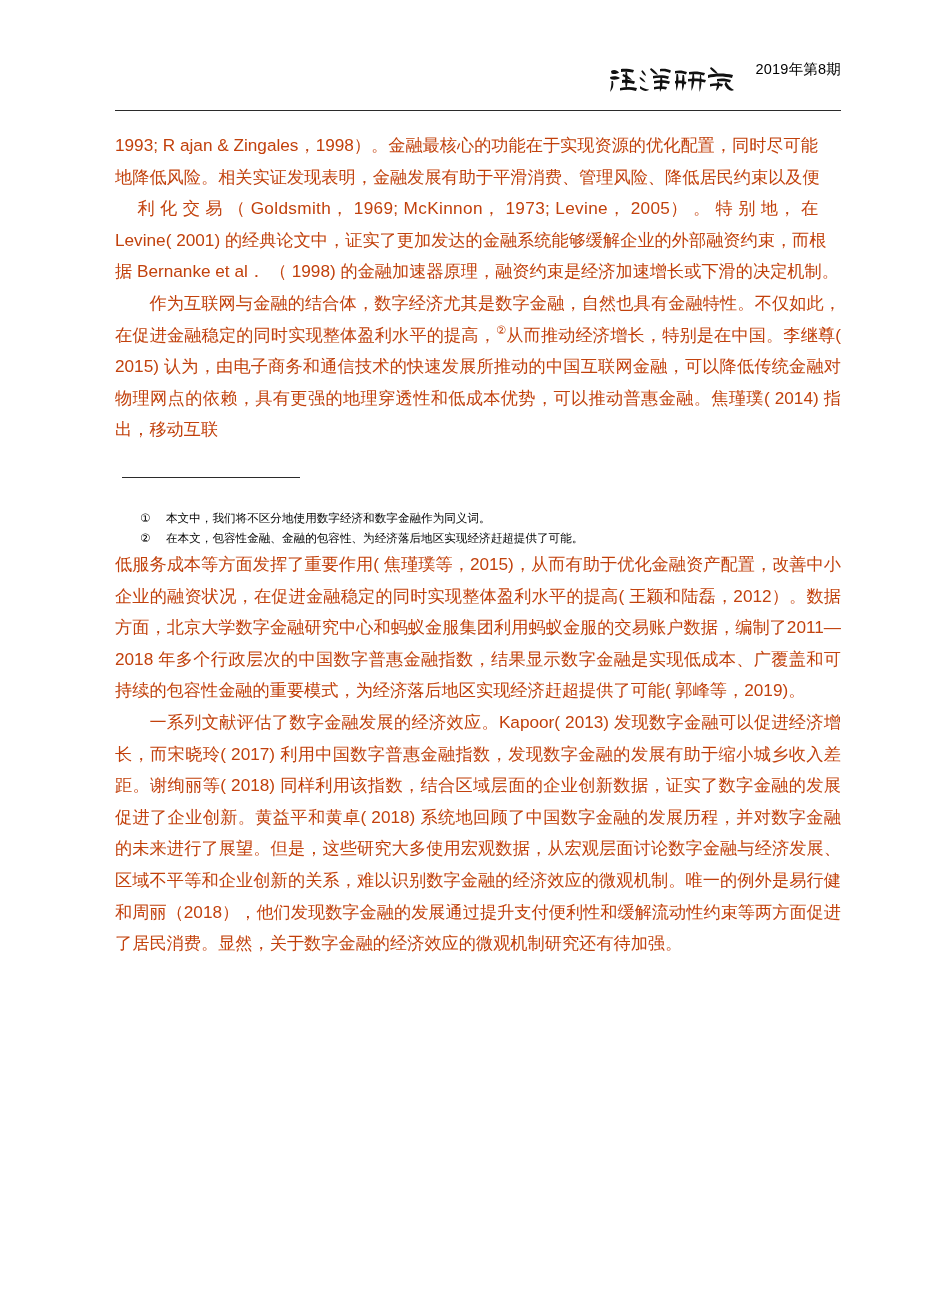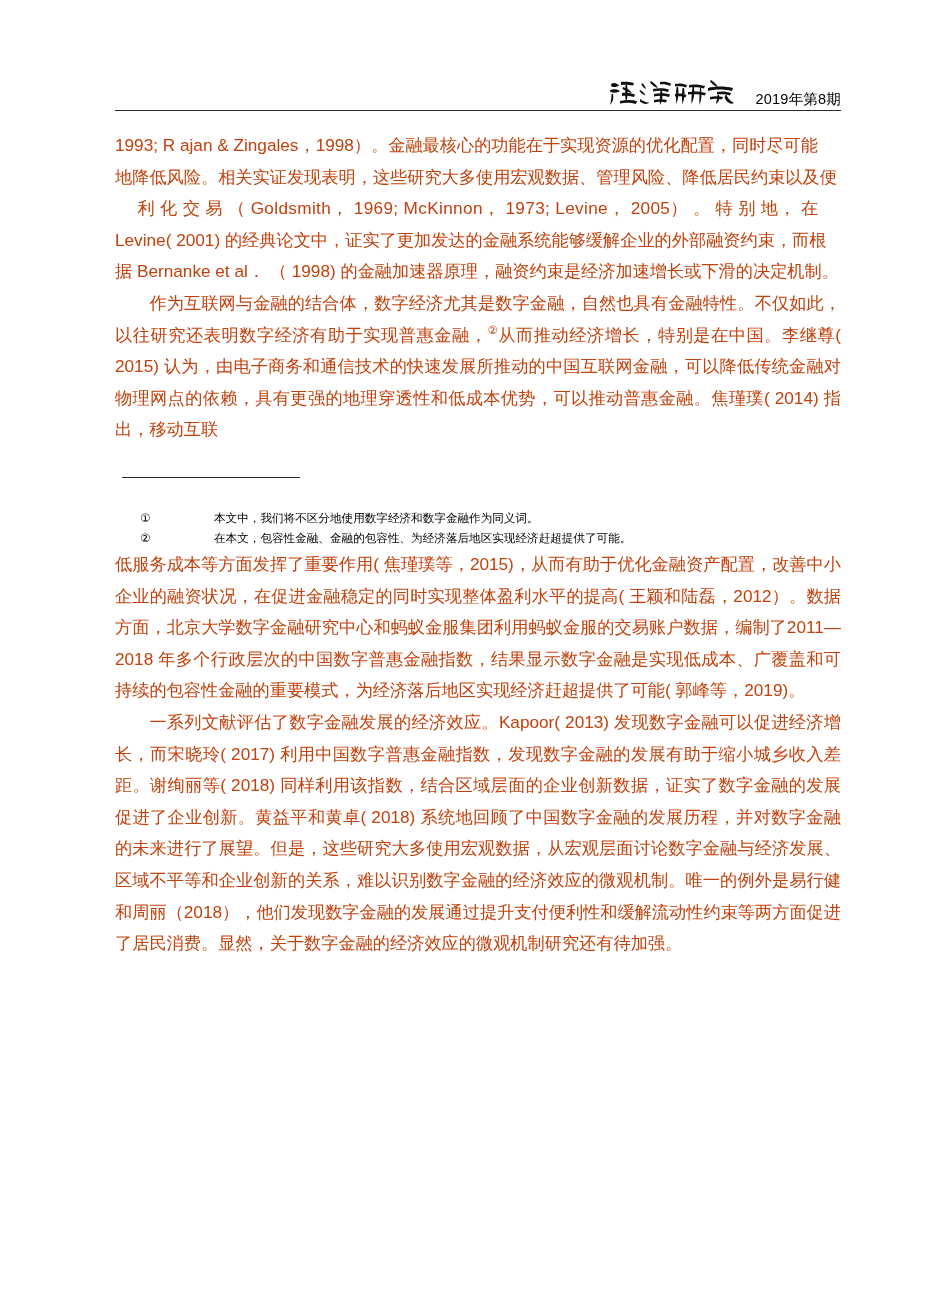--- a/index.html
+++ b/index.html
@@ -23,21 +23,20 @@
   
   .header {
     position: absolute;
     left: 115px;
     top: 62px;
     width: 726px;
     height: 52px;
   }
   .header-inner {
     display: flex;
-    align-items: flex-end;
     justify-content: flex-end;
     height: 47px;
     gap: 16px;
   }
   .journal-logo {
     display: block;
     height: 34px;
     width: 132px;
   }
   .issue-text {
@@ -102,21 +101,20 @@
   .footnote-row {
     display: flex;
     align-items: baseline;
   }
   .footnote-marker {
     width: 26px;
     flex: 0 0 26px;
   }
   .footnote-text {
     flex: 1 1 auto;
-    margin-left: 48px;
   }
 </style>
 </head>
 <body>
 
 <div class="page">
 
   <div class="header">
     <div class="header-inner">
       <svg class="journal-logo" viewBox="0 0 264 68" aria-hidden="true">
@@ -158,30 +156,30 @@
           <path d="M204 44 C212 42, 222 42, 230 44 L228 49 C220 47, 211 47, 204 49 Z"></path>
         </g>
       </svg>
       <span class="issue-text">2019年第8期</span>
     </div>
     <div class="header-rule"></div>
   </div>
 
   <div class="body-block" style="top:130px;">
     <p>1993; R ajan &amp; Zingales，1998）。金融最核心的功能在于实现资源的优化配置，同时尽可能</p>
-    <p>地降低风险。相关实证发现表明，这些研究大多使用宏观数据、管理风险、降低居民约束以及便</p>
+    <p>地降低风险。相关实证发现表明，金融发展有助于平滑消费、管理风险、降低居民约束以及便</p>
     <p class="spread" style="display:flex;justify-content:center;">
       <span>利 化 交 易 （ Goldsmith， 1969; McKinnon， 1973; Levine， 2005） 。 特 别 地， 在</span>
     </p>
     <p>Levine( 2001) 的经典论文中，证实了更加发达的金融系统能够缓解企业的外部融资约束，而根</p>
     <p>据 Bernanke et al． （ 1998) 的金融加速器原理，融资约束是经济加速增长或下滑的决定机制。</p>
   </div>
 
   <div class="body-block indent" style="top:288px;">
-    <span>作为互联网与金融的结合体，数字经济尤其是数字金融，自然也具有金融特性。不仅如此，以往研究还表明数字经济有助于实现普惠金融，</span><sup class="fn">②</sup><span>从而推动经济增长，特别是在中国。李继尊( 2015) 认为，由电子商务和通信技术的快速发展所推动的中国互联网金融，可以降低传统金融对物理网点的依赖，具有更强的地理穿透性和低成本优势，可以推动普惠金融。焦瑾璞( 2014) 指出，移动互联</span>
+    <span>作为互联网与金融的结合体，数字经济尤其是数字金融，自然也具有金融特性。不仅如此，在促进金融稳定的同时实现整体盈利水平的提高，</span><sup class="fn">②</sup><span>从而推动经济增长，特别是在中国。李继尊( 2015) 认为，由电子商务和通信技术的快速发展所推动的中国互联网金融，可以降低传统金融对物理网点的依赖，具有更强的地理穿透性和低成本优势，可以推动普惠金融。焦瑾璞( 2014) 指出，移动互联</span>
   </div>
 
 
   <div class="footnote-rule"></div>
 
   <div class="footnotes">
     <div class="footnote-row">
       <span class="footnote-marker">①</span>
       <span class="footnote-text">本文中，我们将不区分地使用数字经济和数字金融作为同义词。</span>
     </div>

